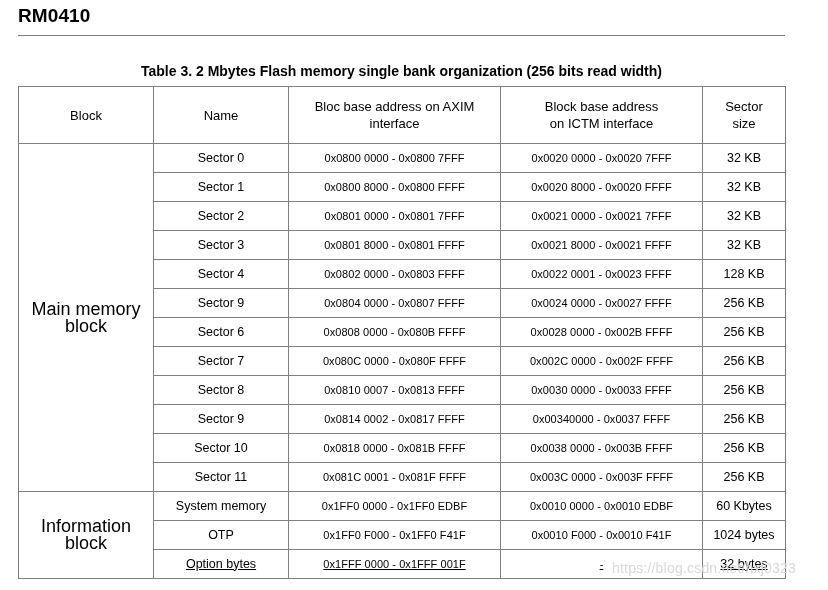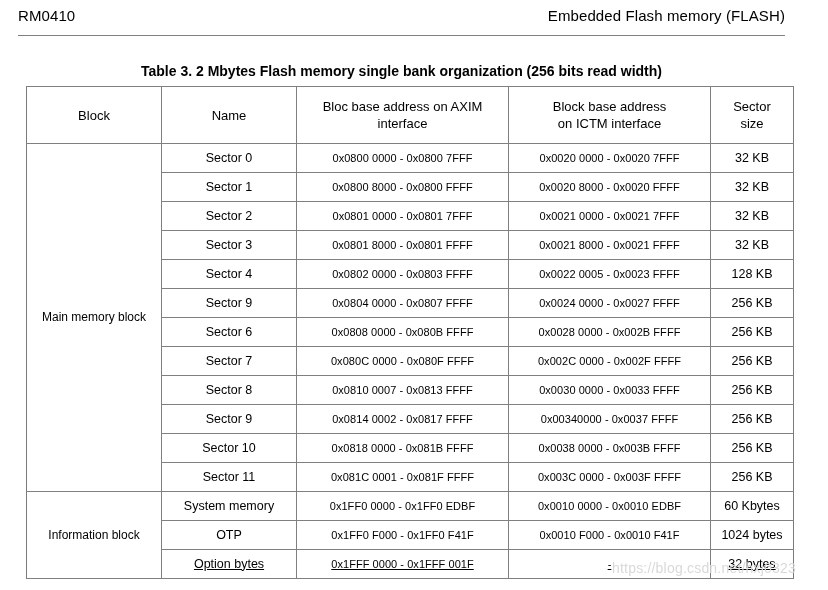--- a/index.html
+++ b/index.html
@@ -22,22 +22,22 @@
     position: absolute;
     left: 18px;
     top: 6px;
     width: 767px;
     height: 30px;
     display: flex;
     align-items: flex-start;
     justify-content: space-between;
   }
   #page-header .hdr-text {
-    font-size: 15px;
-    font-weight: normal;
+    font-size: 19px;
+    font-weight: bold;
     letter-spacing: 0.1px;
     line-height: 20px;
     white-space: nowrap;
   }
   #header-rule {
     position: absolute;
     left: 18px;
     top: 35px;
     width: 767px;
     height: 1px;
@@ -52,21 +52,21 @@
     width: 767px;
     text-align: center;
     font-size: 14px;
     font-weight: bold;
     white-space: nowrap;
   }
 
   
   #flash-table {
     position: absolute;
-    left: 26px;
+    left: 18px;
     top: 86px;
     width: 767px;
     border-collapse: collapse;
     table-layout: fixed;
     font-size: 12.5px;
   }
   #flash-table col.c-block { width: 135px; }
   #flash-table col.c-name  { width: 135px; }
   #flash-table col.c-axim  { width: 212px; }
   #flash-table col.c-ictm  { width: 202px; }
@@ -94,21 +94,21 @@
     border-top: 1px solid #7a7a7a;
     border-bottom: 3px solid #000000;
   }
   thead th .hdr-line { display: block; }
 
   tbody td {
     height: 28px;
     line-height: 15px;
   }
   td.block-cell {
-    font-size: 12px;
+    font-size: 18px;
     line-height: 17px;
   }
   td.mono-addr {
     font-size: 11px;
     letter-spacing: 0.05px;
     white-space: nowrap;
   }
   tr.last-main > td { border-bottom: 1px solid #7a7a7a; }
   tbody tr:last-child > td { border-bottom: 1px solid #7a7a7a; text-decoration: underline; }
 
@@ -122,21 +122,20 @@
     white-space: nowrap;
     pointer-events: none;
     letter-spacing: 0.2px;
   }
 </style>
 </head>
 <body>
 
 <div id="page-header">
   <span class="hdr-text">RM0410</span>
-  <span class="hdr-text">Embedded Flash memory (FLASH)</span>
 </div>
 <div id="header-rule"></div>
 
 <div id="table-caption">Table 3. 2 Mbytes Flash memory single bank organization (256 bits read width)</div>
 
 <table id="flash-table">
   <colgroup>
     <col class="c-block">
       <col class="c-name">
       <col class="c-axim">
@@ -187,21 +186,21 @@
       </tr>
       <tr>
         <td>Sector 3</td>
         <td class="mono-addr">0x0801 8000 - 0x0801 FFFF</td>
         <td class="mono-addr">0x0021 8000 - 0x0021 FFFF</td>
         <td>32 KB</td>
       </tr>
       <tr>
         <td>Sector 4</td>
         <td class="mono-addr">0x0802 0000 - 0x0803 FFFF</td>
-        <td class="mono-addr">0x0022 0005 - 0x0023 FFFF</td>
+        <td class="mono-addr">0x0022 0001 - 0x0023 FFFF</td>
         <td>128 KB</td>
       </tr>
       <tr>
         <td>Sector 9</td>
         <td class="mono-addr">0x0804 0000 - 0x0807 FFFF</td>
         <td class="mono-addr">0x0024 0000 - 0x0027 FFFF</td>
         <td>256 KB</td>
       </tr>
       <tr>
         <td>Sector 6</td>

